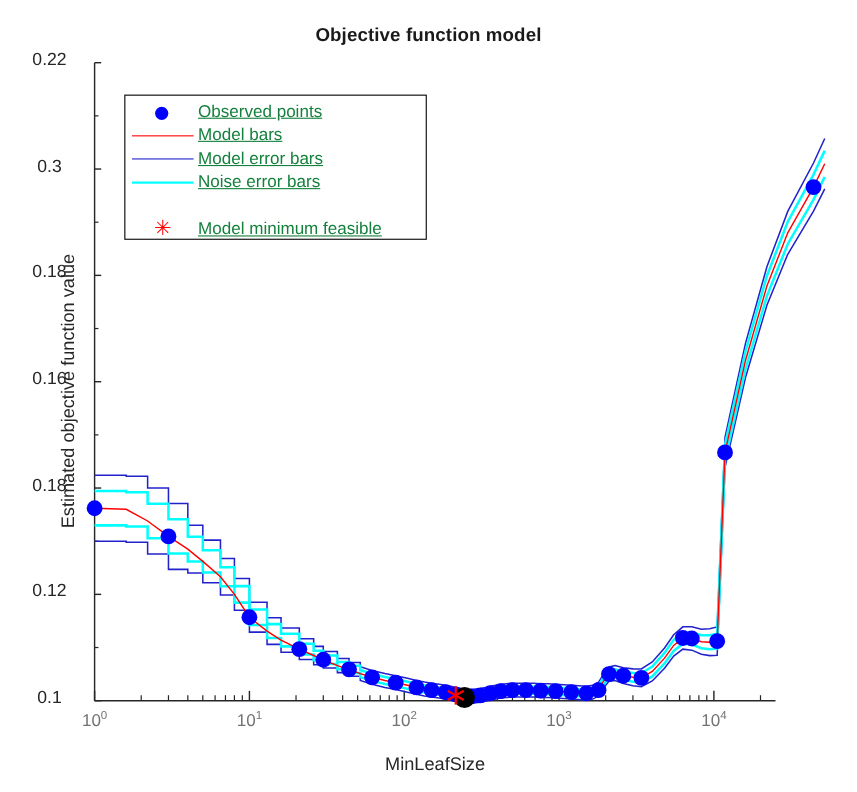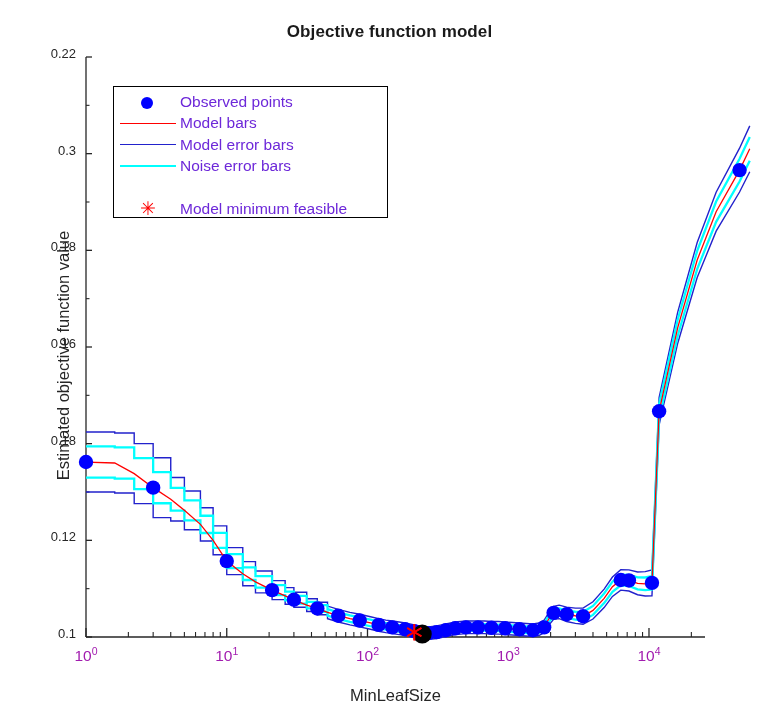--- a/index.html
+++ b/index.html
@@ -51,30 +51,30 @@
     transform: rotate(-90deg);
   }
   #xlabel {
     left: 86px;
     top: 686px;
     width: 619px;
     text-align: center;
   }
   .ytick-label {
     position: absolute;
-    font-size: 13px;
+    font-size: 16px;
     color: #262626;
-    text-align: right;
+    text-align: center;
     width: 62px;
     white-space: nowrap;
   }
   .xtick-label {
     position: absolute;
     font-size: 15.5px;
-    color: #a21caf;
+    color: #737373;
     text-align: center;
     width: 70px;
     white-space: nowrap;
   }
   .xtick-label sup {
     font-size: 10.5px;
     vertical-align: super;
     line-height: 0;
   }
   #legend-box {
@@ -96,22 +96,23 @@
     align-items: center;
   }
   .legend-key {
     width: 66px;
     height: 22px;
     position: relative;
     flex: 0 0 66px;
   }
   .legend-text {
     font-size: 15.5px;
-    color: #6d28d9;
+    color: #15803d;
     white-space: nowrap;
+    text-decoration: underline;
   }
   .key-dot {
     position: absolute;
     left: 27px;
     top: 5.5px;
     width: 12px;
     height: 12px;
     border-radius: 50%;
   }
   .key-line {

